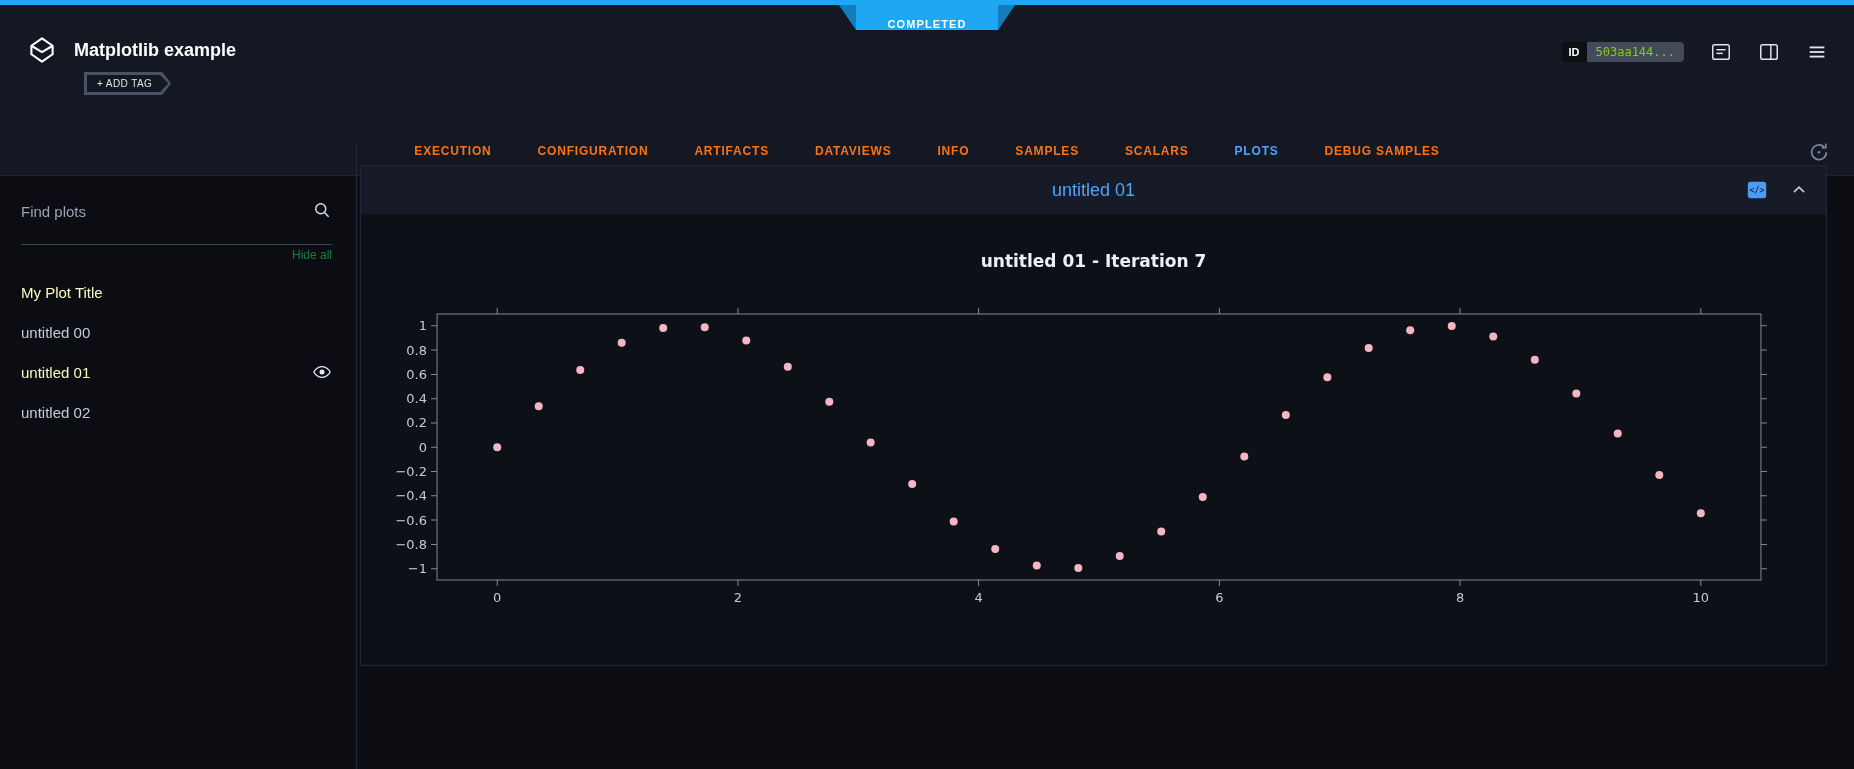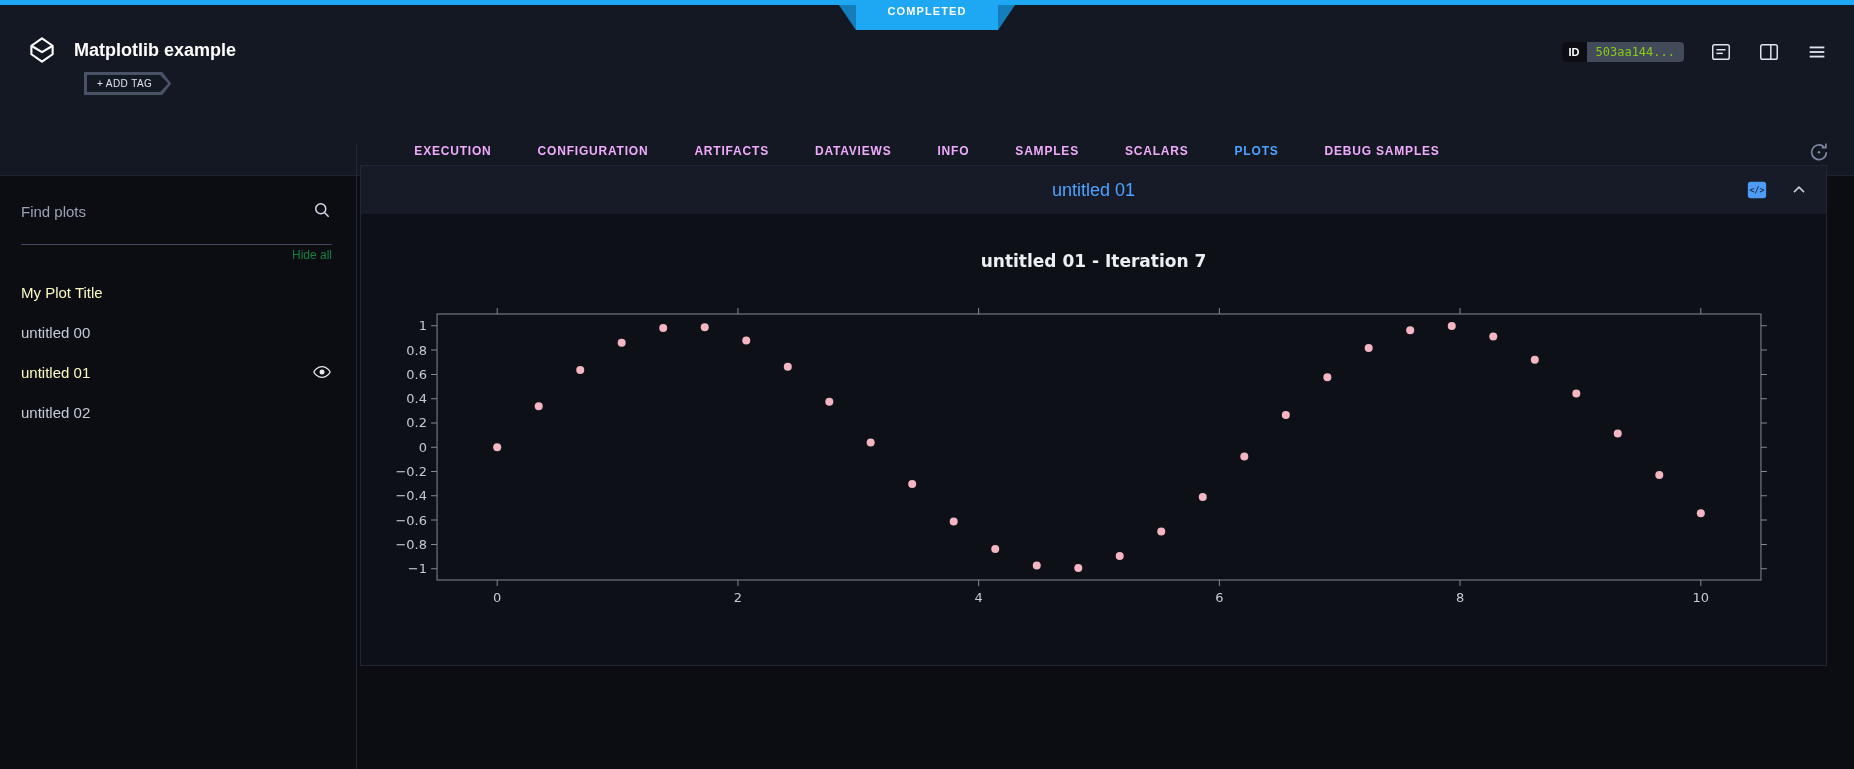--- a/index.html
+++ b/index.html
@@ -12,21 +12,21 @@
   }
   .page { position:relative; width:1854px; height:769px; }
 
   
   .top-strip { position:absolute; top:0; left:0; right:0; height:5px; background:var(--ribbon-blue,#1ea7f2); z-index:30; }
   .ribbon {
     position:absolute; top:5px; left:50%; transform:translateX(-50%);
     width:176px; height:25px; z-index:31;
     background:var(--ribbon-blue,#1ea7f2);
     clip-path:polygon(0 0, 100% 0, calc(100% - 17px) 100%, 17px 100%);
-    display:flex; align-items:flex-start; justify-content:center;
+    display:flex; align-items:flex-end; justify-content:center;
   }
   .ribbon .fold { position:absolute; top:0; bottom:0; width:17px; background:rgba(0,30,60,.30); }
   .ribbon .fold.l { left:0; } .ribbon .fold.r { right:0; }
   .ribbon span { font-size:11px; font-weight:bold; letter-spacing:1.1px; color:#ffffff; position:relative; }
 
   
   .header { position:absolute; top:5px; left:0; right:0; height:171px; background:#141823; }
   .header-top { position:relative; height:95px; }
   .header-left { position:absolute; left:24px; top:27px; display:flex; align-items:center; gap:14px; height:36px; }
   .logo { width:36px; height:36px; display:flex; align-items:center; justify-content:center; }
@@ -37,21 +37,21 @@
              clip-path:polygon(0 0, calc(100% - 8px) 0, 100% 50%, calc(100% - 8px) 100%, 0 100%); }
   .header-right { position:absolute; right:26px; top:36px; display:flex; align-items:center; gap:26px; }
   .id-badge { display:flex; align-items:center; gap:0; border-radius:4px; overflow:hidden; cursor:pointer; }
   .id-label { background:#0c0e14; color:#ffffff; font-size:11px; font-weight:bold; padding:4px 7px; }
   .id-value { background:#434a59; color:#84cc16; font-size:12px; padding:3px 9px; font-family:"DejaVu Sans Mono", monospace; }
   .hicon { width:22px; height:22px; color:#dfe4f0; display:flex; align-items:center; justify-content:center; cursor:pointer; }
 
   
   .tabs-row { position:absolute; left:0; right:0; bottom:0; height:44px; border-bottom:1px solid #1e2433; }
   .tabs { height:100%; display:flex; justify-content:center; align-items:center; gap:44px; }
-  .tab { position:relative; font-size:12px; font-weight:bold; letter-spacing:.8px; color:#f0abfc; cursor:pointer; padding:4px 1px 10px; }
+  .tab { position:relative; font-size:12px; font-weight:bold; letter-spacing:.8px; color:#f97316; cursor:pointer; padding:4px 1px 10px; }
   .tab.active { color:var(--accent,#4da3ff); }
   .tab.active::after { content:""; position:absolute; left:-2px; right:-2px; bottom:0; height:2px; background:var(--accent,#4da3ff); }
   .refresh { position:absolute; right:24px; top:50%; transform:translateY(-58%); width:22px; height:22px; color:#7d87a0; cursor:pointer; }
 
   
   .content { position:absolute; top:144px; left:0; right:0; bottom:0; display:flex; }
   .sidebar { width:357px; border-right:1px solid #232939; padding:0 24px 0 21px; flex:none; }
   .search-row { margin-top:56px; display:flex; align-items:flex-end; justify-content:space-between;
                 border-bottom:1px solid #3f4759; padding-bottom:24px; }
   .search-row input { background:transparent; border:none; outline:none; color:#e8ebf2; font-size:15px; width:260px;

